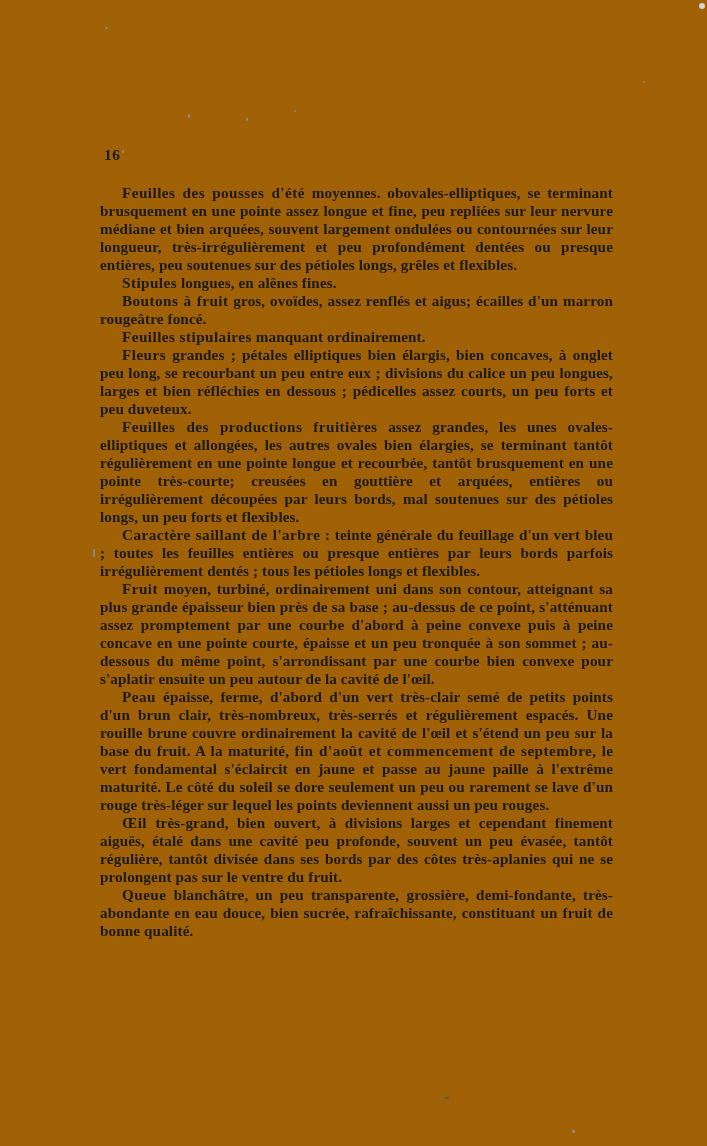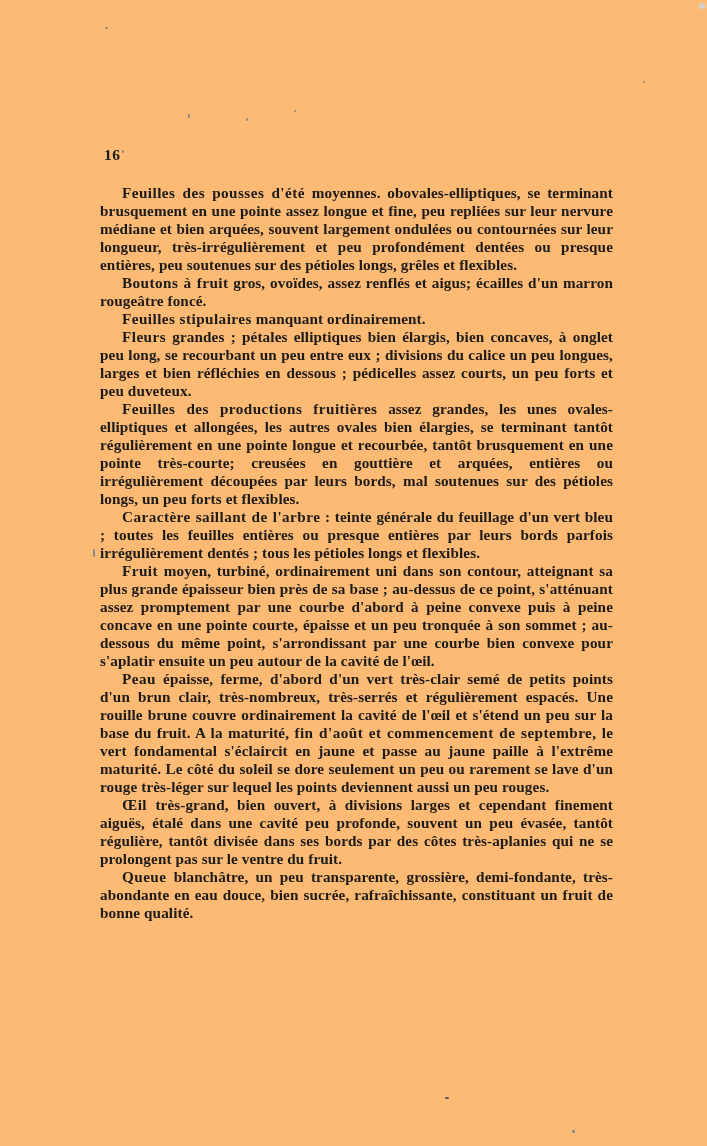--- a/index.html
+++ b/index.html
@@ -5,21 +5,21 @@
   html, body {
     margin: 0;
     padding: 0;
     background: #e8e8e8;
   }
   .page {
     position: relative;
     width: 707px;
     height: 1146px;
     margin: 0 auto;
-    background: #fdba74;
+    background: #a16207;
     overflow: hidden;
     color: #1d1b19;
     font-family: "Liberation Serif", "DejaVu Serif", serif;
   }
   .running-header {
     position: absolute;
     top: 146px;
     left: 100px;
     width: 513px;
     height: 20px;
@@ -75,20 +75,21 @@
 <body>
 
 <div class="page">
 
   <div class="running-header">
     <span class="page-number">16</span>
   </div>
 
   <div class="text-body">
       <p class="para"><span class="bold">Feuilles des pousses d'été</span><span class="normal"> moyennes. obovales-elliptiques, se terminant brusquement en une pointe assez longue et fine, peu repliées sur leur nervure médiane et bien arquées, souvent largement ondulées ou contournées sur leur longueur, très-irrégulièrement et peu profondément dentées ou presque entières, peu soutenues sur des pétioles longs, grêles et flexibles.</span></p>
+      <p class="para"><span class="bold">Stipules</span><span class="normal"> longues, en alênes fines.</span></p>
       <p class="para"><span class="bold">Boutons à fruit</span><span class="normal"> gros, ovoïdes, assez renflés et aigus; écailles d'un marron rougeâtre foncé.</span></p>
       <p class="para"><span class="bold">Feuilles stipulaires</span><span class="normal"> manquant ordinairement.</span></p>
       <p class="para"><span class="bold">Fleurs</span><span class="normal"> grandes ; pétales elliptiques bien élargis, bien concaves, à onglet peu long, se recourbant un peu entre eux ; divisions du calice un peu longues, larges et bien réfléchies en dessous ; pédicelles assez courts, un peu forts et peu duveteux.</span></p>
       <p class="para"><span class="bold">Feuilles des productions fruitières</span><span class="normal"> assez grandes, les unes ovales-elliptiques et allongées, les autres ovales bien élargies, se terminant tantôt régulièrement en une pointe longue et recourbée, tantôt brusquement en une pointe très-courte; creusées en gouttière et arquées, entières ou irrégulièrement découpées par leurs bords, mal soutenues sur des pétioles longs, un peu forts et flexibles.</span></p>
       <p class="para"><span class="bold">Caractère saillant de l'arbre</span><span class="normal"> : teinte générale du feuillage d'un vert bleu ; toutes les feuilles entières ou presque entières par leurs bords parfois irrégulièrement dentés ; tous les pétioles longs et flexibles.</span></p>
       <p class="para"><span class="bold">Fruit</span><span class="normal"> moyen, turbiné, ordinairement uni dans son contour, atteignant sa plus grande épaisseur bien près de sa base ; au-dessus de ce point, s'atténuant assez promptement par une courbe d'abord à peine convexe puis à peine concave en une pointe courte, épaisse et un peu tronquée à son sommet ; au-dessous du même point, s'arrondissant par une courbe bien convexe pour s'aplatir ensuite un peu autour de la cavité de l'œil.</span></p>
       <p class="para"><span class="bold">Peau</span><span class="normal"> épaisse, ferme, d'abord d'un vert très-clair semé de petits points d'un brun clair, très-nombreux, très-serrés et régulièrement espacés. Une rouille brune couvre ordinairement la cavité de l'œil et s'étend un peu sur la base du fruit. A la maturité, </span><span class="bold">fin d'août et commencement de septembre,</span><span class="normal"> le vert fondamental s'éclaircit en jaune et passe au jaune paille à l'extrême maturité. Le côté du soleil se dore seulement un peu ou rarement se lave d'un rouge très-léger sur lequel les points deviennent aussi un peu rouges.</span></p>
       <p class="para"><span class="bold">Œil</span><span class="normal"> très-grand, bien ouvert, à divisions larges et cependant finement aiguës, étalé dans une cavité peu profonde, souvent un peu évasée, tantôt régulière, tantôt divisée dans ses bords par des côtes très-aplanies qui ne se prolongent pas sur le ventre du fruit.</span></p>
       <p class="para"><span class="bold">Queue</span><span class="normal"> blanchâtre, un peu transparente, grossière, demi-fondante, très-abondante en eau douce, bien sucrée, rafraîchissante, constituant un fruit de bonne qualité.</span></p>
     </div>

